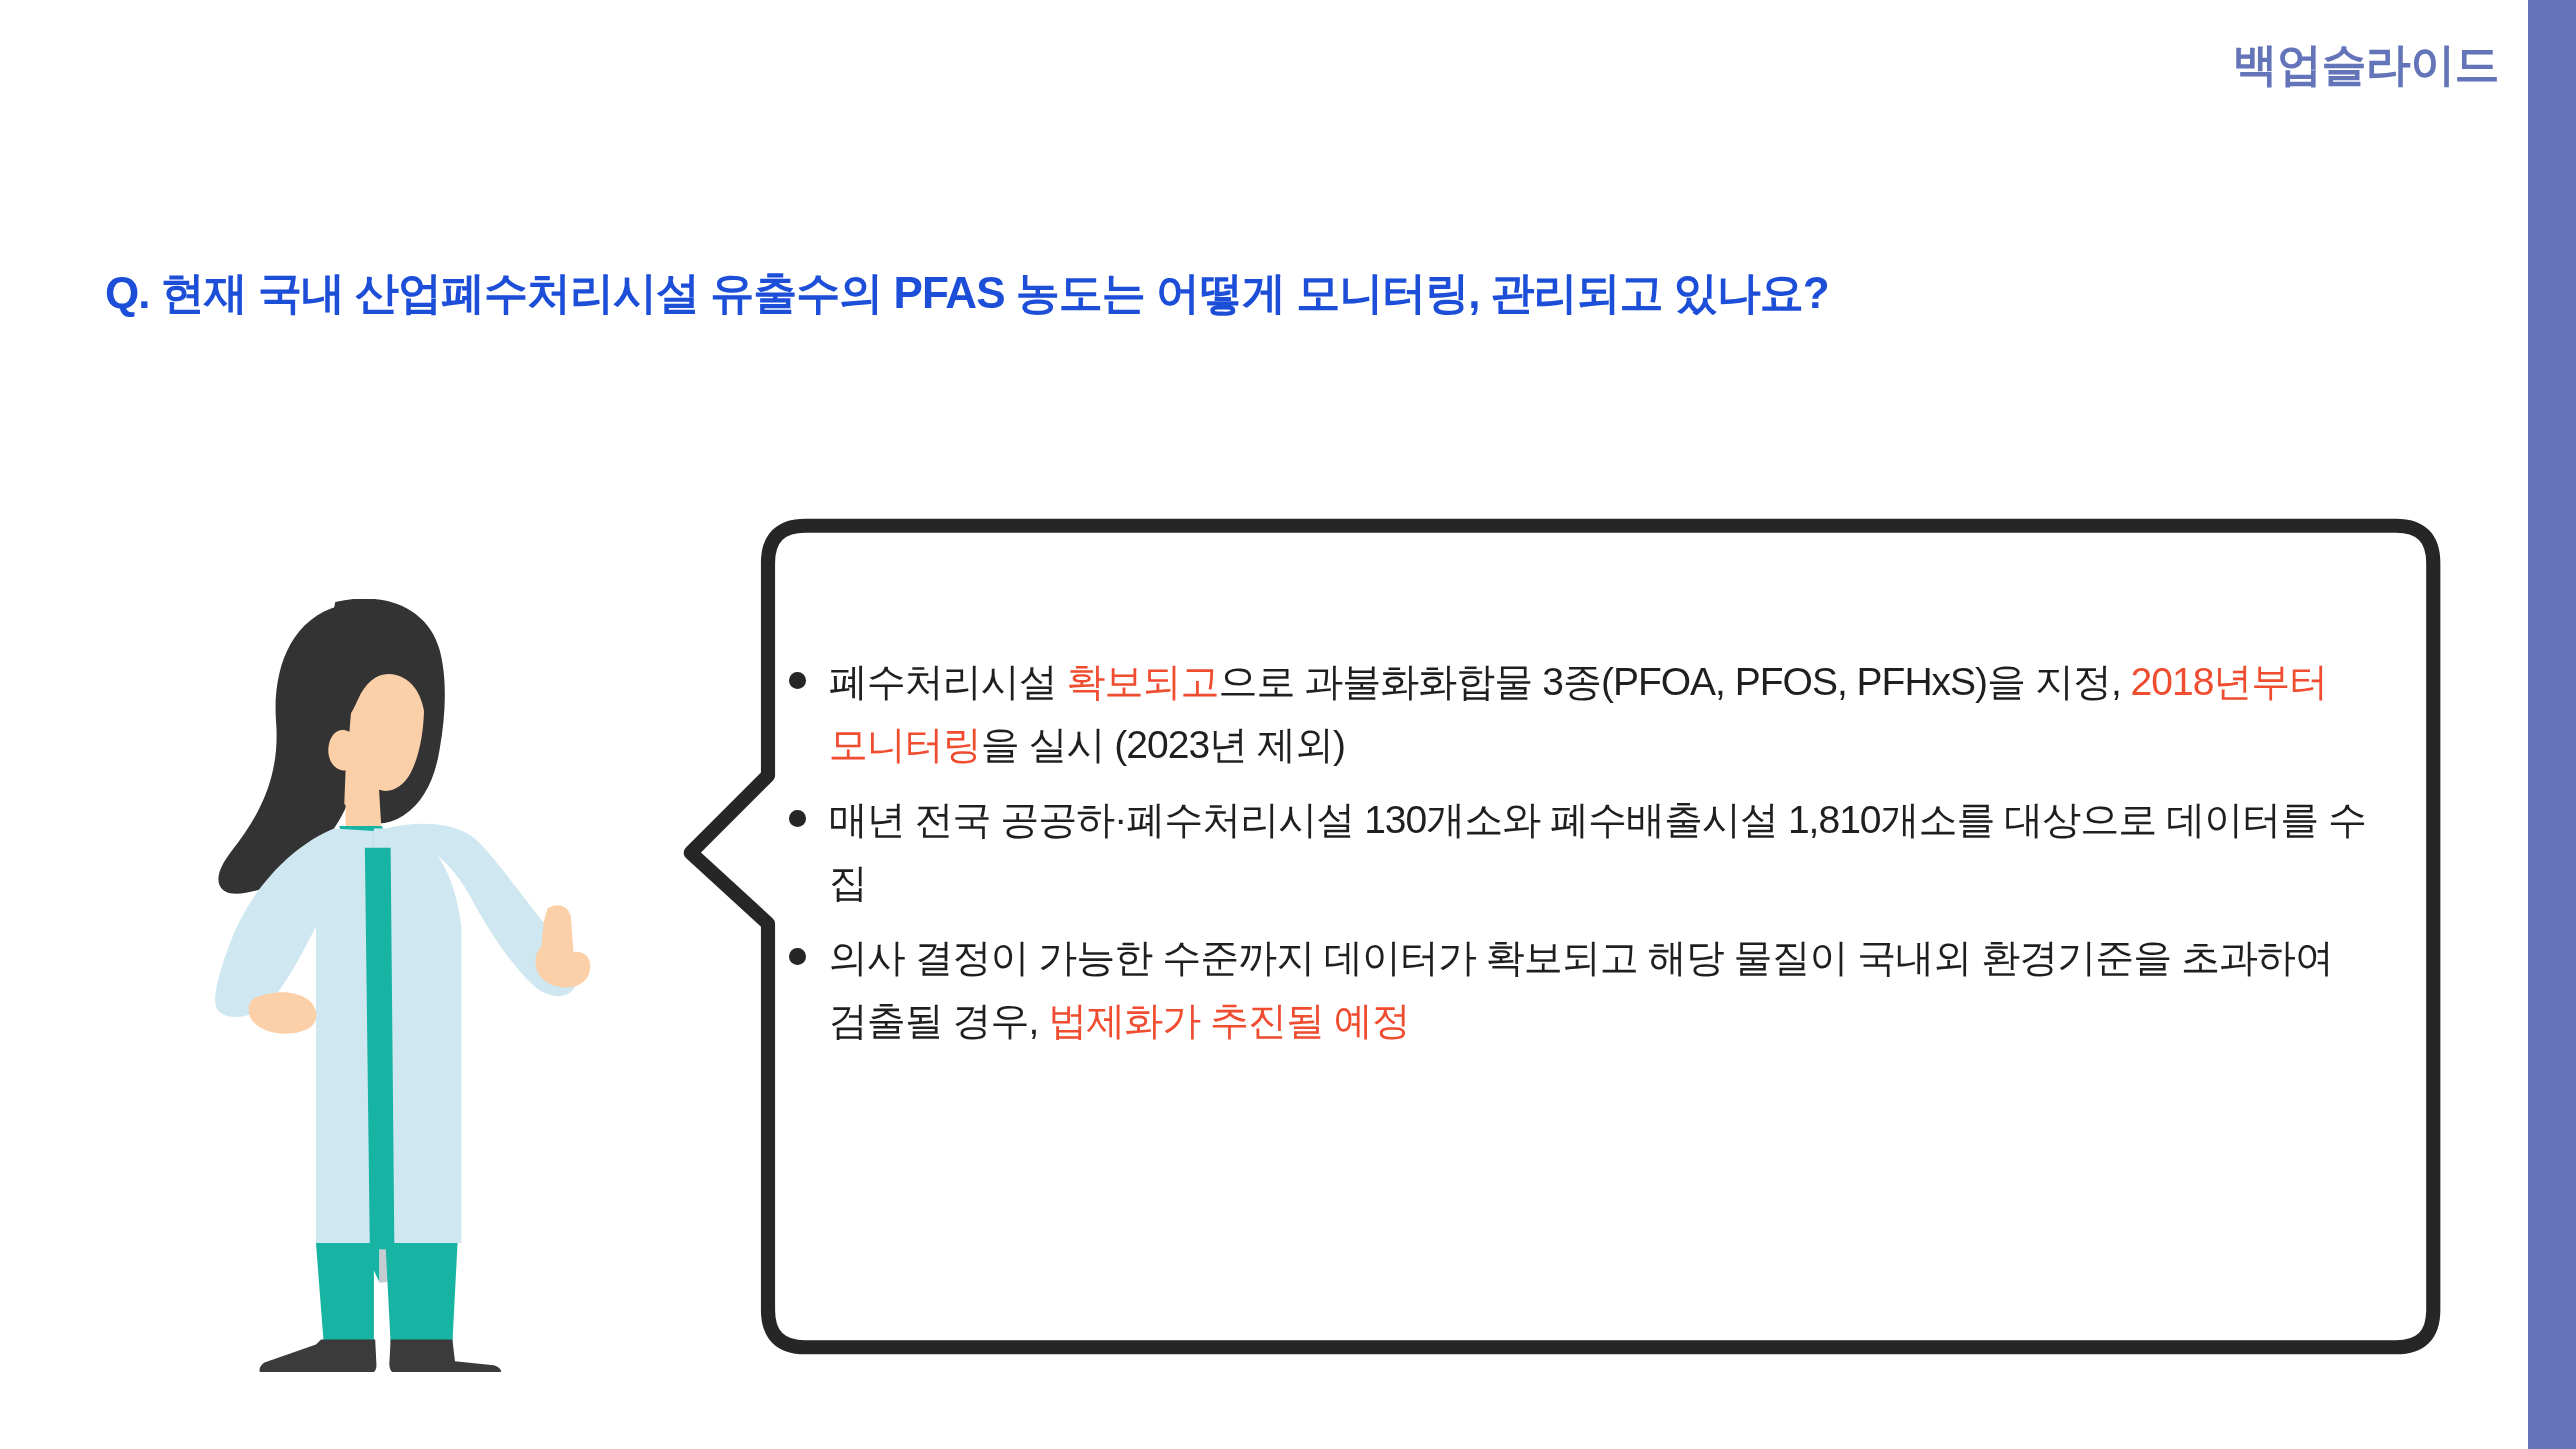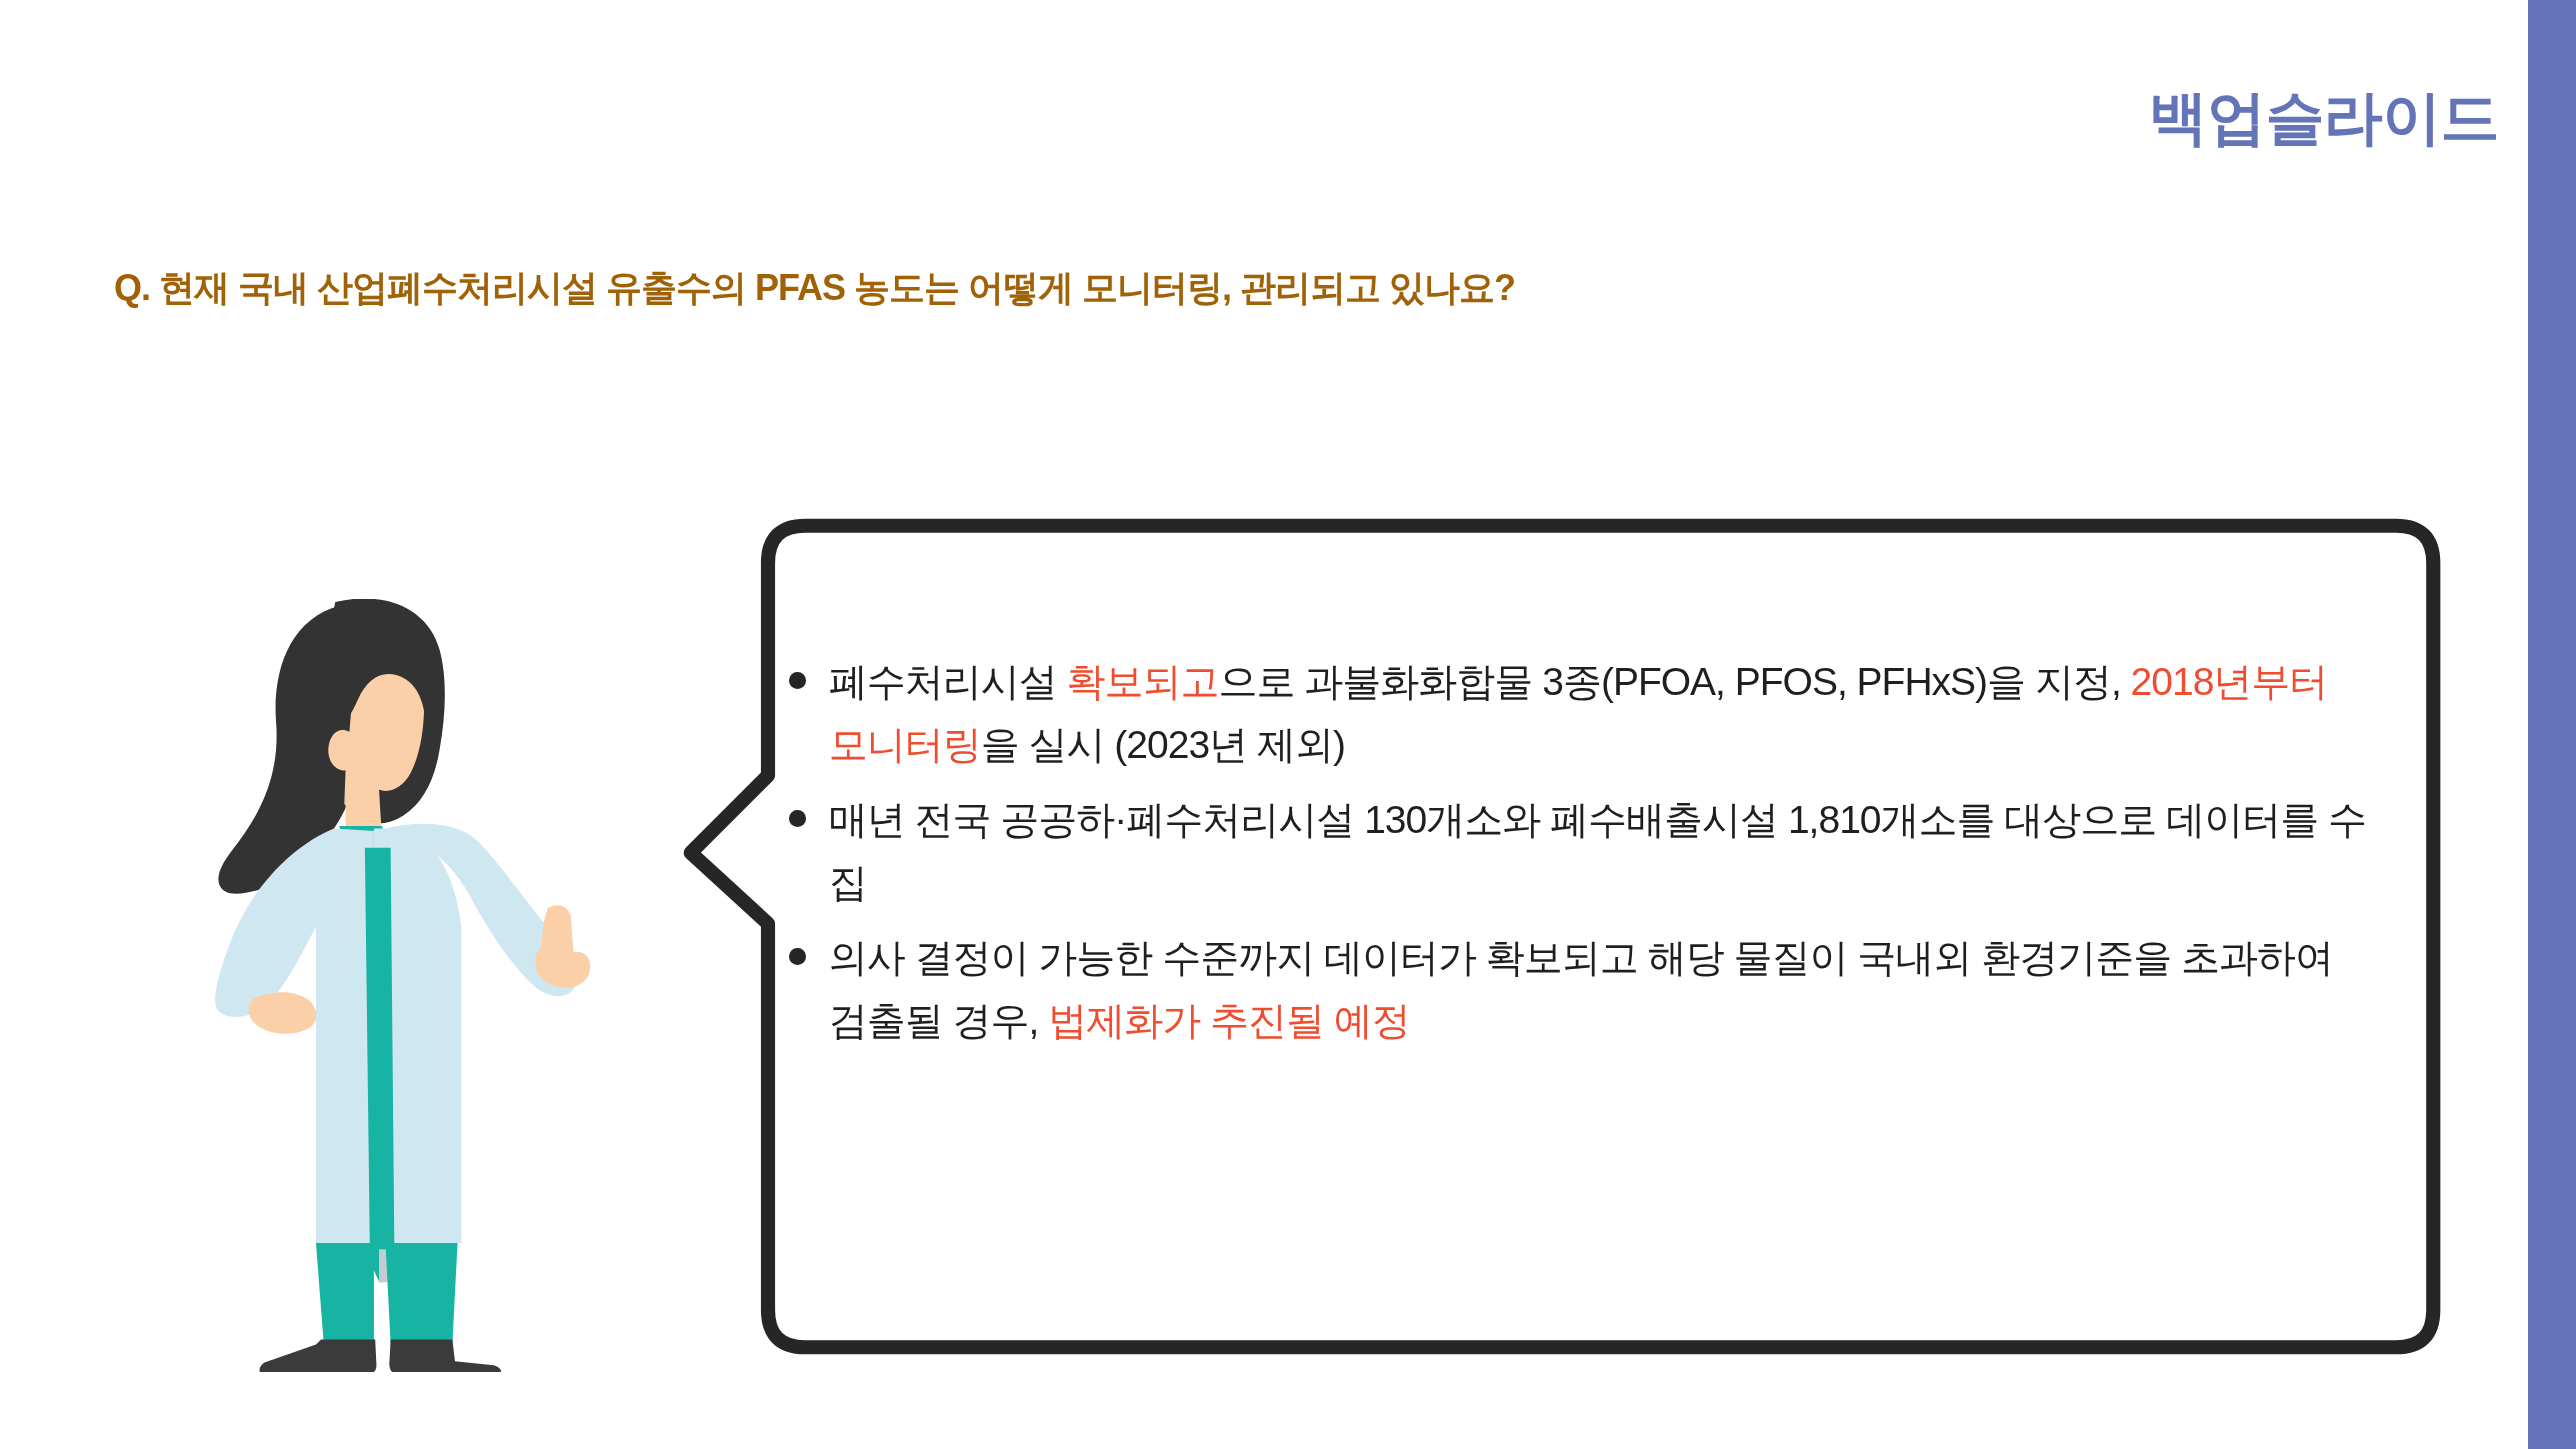--- a/index.html
+++ b/index.html
@@ -36,35 +36,34 @@
     font-size: 64px;
     font-weight: bold;
     color: #6374b8;
     letter-spacing: -0.6px;
     white-space: nowrap;
   }
   .backup-label {
     position: absolute;
     right: 77px;
     top: 35px;
-    font-size: 59px;
+    font-size: 45px;
     font-weight: bold;
     color: #6374b8;
     letter-spacing: -0.6px;
     white-space: nowrap;
-    margin-top: 44px;
   }
 
   
   .question {
     position: absolute;
-    left: 114px;
+    left: 105px;
     top: 264px;
-    color: #a16207;
-    font-size: 36px;
+    color: #1d4ed8;
+    font-size: 44px;
     font-weight: bold;
     line-height: 1.32;
     letter-spacing: -1px;
     white-space: nowrap;
   }
   .question .q-line { display: block; }
 
   
   .bubble-wrap {
     position: absolute;

